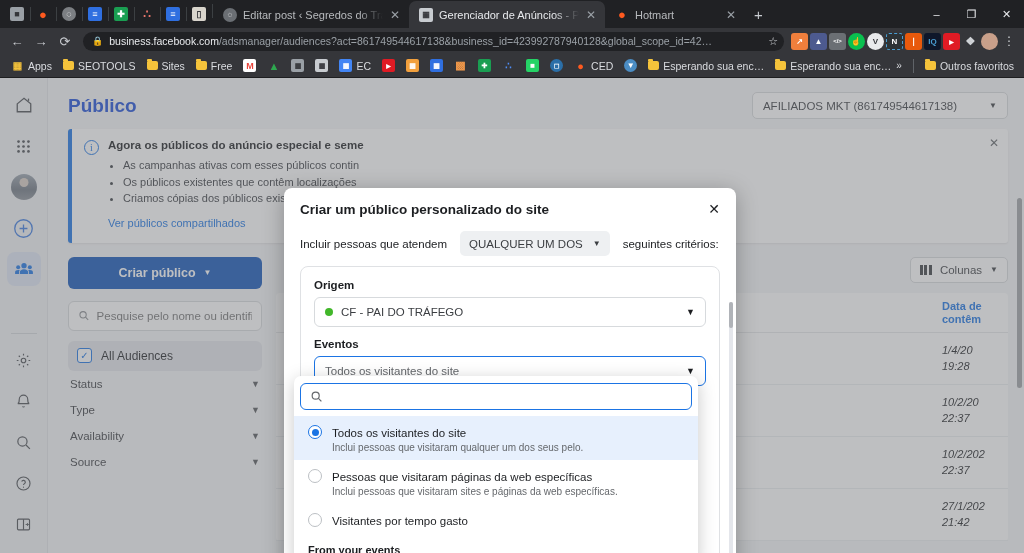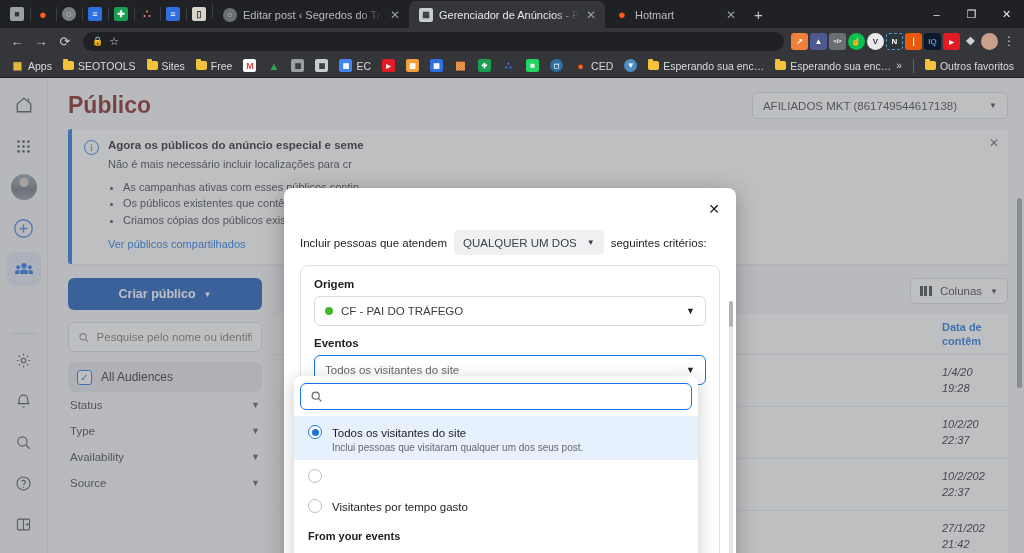--- a/index.html
+++ b/index.html
@@ -123,21 +123,21 @@
   .rail-avatar::after{
     content:""; position:absolute; left:50%; top:4px; transform:translateX(-50%);
     width:9px; height:9px; border-radius:50%; background:#d9cdc4;
   }
   .rail-spacer { flex: 1; }
   .rail-div { width: 26px; height: 1px; background: #d4d7db; margin-bottom: 9px; }
 
   .content { flex: 1; position: relative; overflow: hidden; }
 
   .page-head { display: flex; align-items: center; padding: 14px 16px 8px 20px; }
-  .page-title { font-size: 23px; font-weight: bold; color: #7f1d1d; }
+  .page-title { font-size: 19px; font-weight: bold; color: #1d4ed8; }
   .acct-select {
     margin-left: auto; border: 1px solid #d7dadd; background: #fff; border-radius: 5px;
     height: 27px; display: flex; align-items: center; padding: 0 10px; gap: 32px;
     font-size: 11.5px; color: #3b3e42; min-width: 224px; justify-content: space-between;
   }
 
   .notice {
     margin: 2px 16px 0 20px; background: #fff; border-left: 4px solid #1b74e4;
     border-radius: 3px; padding: 10px 14px 12px 12px; display: flex; gap: 9px;
     box-shadow: 0 1px 2px rgba(0,0,0,.08); position: relative;
@@ -233,21 +233,21 @@
     position: absolute; left: 284px; top: 110px; width: 452px; height: 428px;
     background: #fff; border-radius: 8px; box-shadow: 0 4px 22px rgba(0,0,0,.28);
     display: flex; flex-direction: column; overflow: hidden;
   }
   .modal-head {
     padding: 14px 16px 6px; display: flex; align-items: flex-start;
   }
   .modal-title { font-size: 13.5px; font-weight: bold; color: #1c1e21; }
   .modal-x { margin-left: auto; color: #1c1e21; font-size: 14px; line-height: 1; }
   .modal-sub {
-    display: flex; align-items: center; gap: 7px; padding: 8px 16px 10px;
+    display: flex; align-items: center; gap: 13px; padding: 8px 16px 10px;
     font-size: 11.5px; color: #1c1e21;
   }
   .pill {
     background: #eef0f2; border-radius: 5px; height: 25px; display: flex;
     align-items: center; gap: 10px; padding: 0 9px; font-size: 11.5px; color: #3b3e42;
   }
   .modal-body { flex: 1; position: relative; overflow: hidden; }
   .criteria {
     margin: 0 16px; border: 1px solid #dfe1e4; border-radius: 8px; padding: 12px 13px;
     height: 300px; position: relative;
@@ -364,20 +364,21 @@
       <span>✕</span>
     </div>
   </div>
 
   <div class="toolbar">
     <span class="navbtn">←</span>
     <span class="navbtn">→</span>
     <span class="navbtn">⟳</span>
     <div class="omnibox">
       <span class="lock">🔒</span>
+      <span class="url"><b>business.facebook.com</b><span>/adsmanager/audiences?act=861749544617138&amp;business_id=423992787940128&amp;global_scope_id=42…</span></span>
       <span class="star">☆</span>
     </div>
     <div class="ext-icons">
       <span class="ext" style="background:#f07f3c;">↗</span>
       <span class="ext" style="background:#4d5a8f;">▲</span>
       <span class="ext" style="background:#6b6f74;font-size:6px;">&lt;/&gt;</span>
       <span class="ext" style="background:#0ac04f;border-radius:50%;">☝</span>
       <span class="ext" style="background:#e9eaec;color:#35363a;border-radius:50%;">V</span>
       <span class="ext" style="background:#2d3336;border:1px dashed #4a9fd4;">N</span>
       <span class="ext" style="background:#e8590c;">❘</span>
@@ -555,21 +556,20 @@
         <div class="acct-select">
           <span>AFILIADOS MKT (861749544617138)</span>
           <span style="font-size:8px;">▼</span>
         </div>
       </div>
 
       <div class="notice">
         <span class="notice-i">i</span>
         <div style="flex:1;min-width:0;">
           <h4>Agora os públicos do anúncio especial e seme</h4>
-          <p>Não é mais necessário incluir localizações para cr</p>
           <ul>
             <li>As campanhas ativas com esses públicos contin</li>
             <li>Os públicos existentes que contêm localizações</li>
             <li>Criamos cópias dos públicos existentes com as l</li>
           </ul>
           <a href="#">Ver públicos compartilhados</a>
         </div>
         <span class="notice-x">✕</span>
       </div>
 
@@ -713,20 +713,21 @@
         </div>
       </div>
 
       <div class="vscroll-right"></div>
     </div>
 
     <div class="scrim"></div>
 
     <div class="modal">
       <div class="modal-head">
+        <span class="modal-title">Criar um público personalizado do site</span>
         <span class="modal-x">✕</span>
       </div>
 
       <div class="modal-sub">
         <span>Incluir pessoas que atendem</span>
         <span class="pill">
           <span>QUALQUER UM DOS</span>
           <span style="font-size:8px;">▼</span>
         </span>
         <span>seguintes critérios:</span>
@@ -760,26 +761,28 @@
           <circle cx="10.5" cy="10.5" r="6.5"></circle>
             <path d="M15.5 15.5 21 21"></path>
         </svg>
         <input type="text" placeholder="" style="">
       </div>
       <div class="dd-list">
         <div class="dd-item selected">
           <span class="radio on"></span>
           <span>
             <span class="dd-label">Todos os visitantes do site</span>
-            <span class="dd-desc" style="display:block;">Inclui pessoas que visitaram qualquer um dos seus post.</span>
+            <span class="dd-desc" style="display:block;">Inclui pessoas que visitaram qualquer um dos seus pelo.</span>
           </span>
         </div>
         <div class="dd-item">
           <span class="radio"></span>
           <span>
+            <span class="dd-label">Pessoas que visitaram páginas da web específicas</span>
+            <span class="dd-desc" style="display:block;">Inclui pessoas que visitaram sites e páginas da web específicas.</span>
           </span>
         </div>
         <div class="dd-item">
           <span class="radio"></span>
           <span>
             <span class="dd-label">Visitantes por tempo gasto</span>
           </span>
         </div>
         <div class="dd-group">From your events</div>
 

